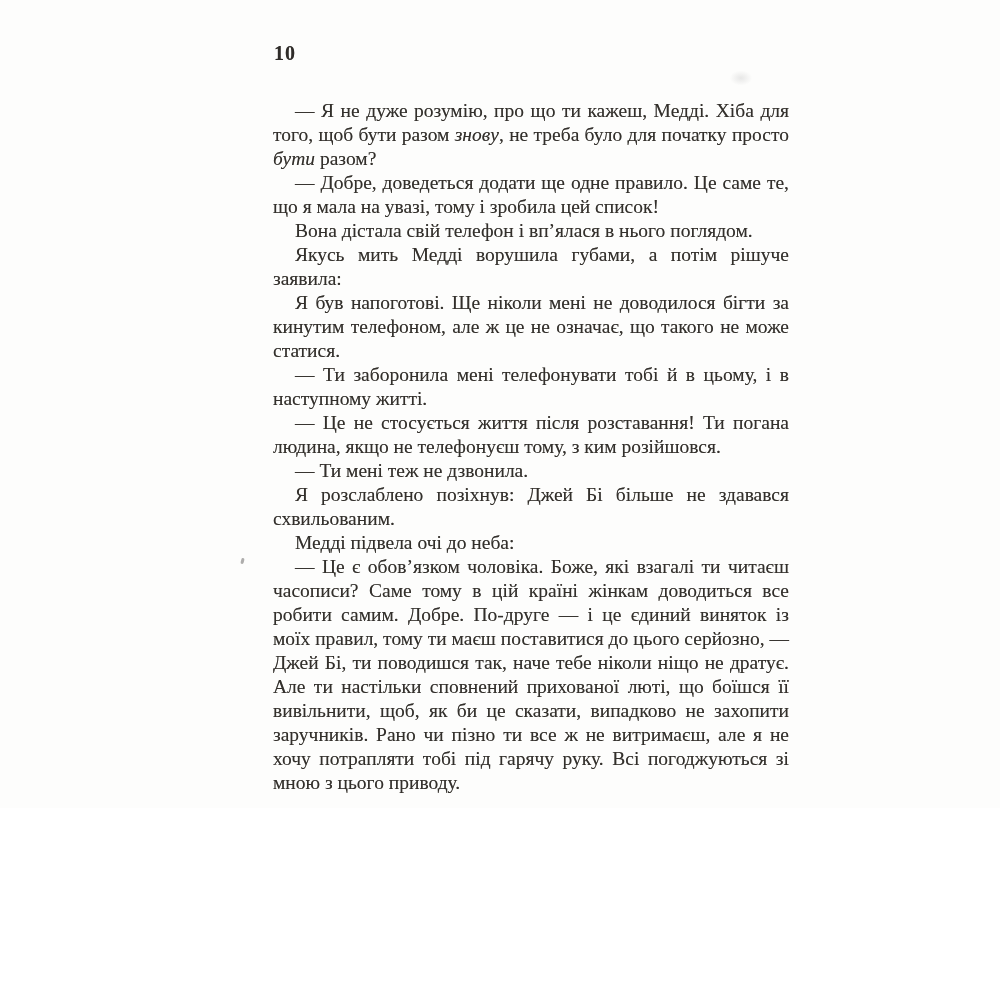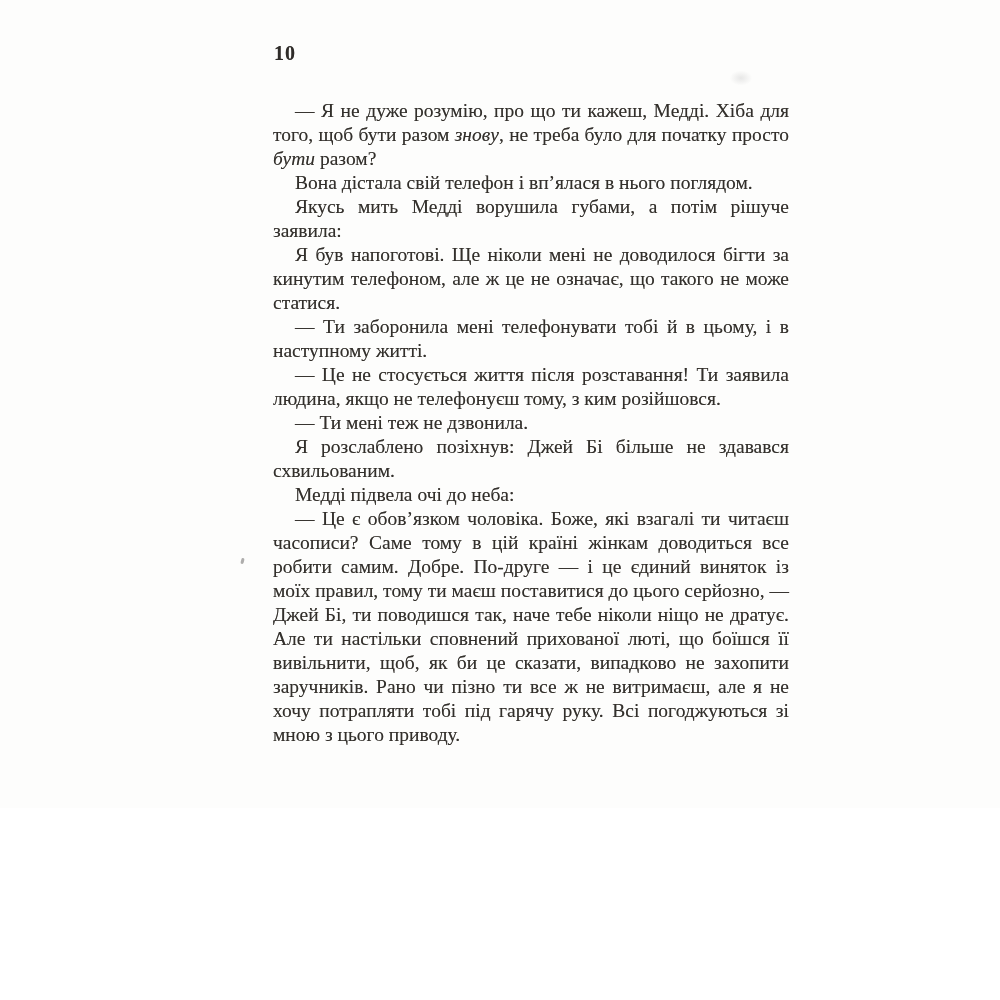--- a/index.html
+++ b/index.html
@@ -74,25 +74,26 @@
   }
 </style>
 </head>
 <body>
 
 <div class="book-page">
   <div class="page-number">10</div>
 
   <div class="text-block">
       <p><span>— Я не дуже розумію, про що ти кажеш, Медді. Хіба для того, щоб бути разом </span><em>знову</em><span>, не треба було для початку просто </span><em>бути</em><span> разом?</span></p>
+      <p><span>— Добре, доведеться додати ще одне правило. Це саме те, що я мала на увазі, тому і зробила цей список!</span></p>
       <p><span>Вона дістала свій телефон і вп’ялася в нього поглядом.</span></p>
       <p><span>Якусь мить Медді ворушила губами, а потім рішуче заявила:</span></p>
       <p><span>Я був напоготові. Ще ніколи мені не доводилося бігти за кинутим телефоном, але ж це не означає, що такого не може статися.</span></p>
       <p><span>— Ти заборонила мені телефонувати тобі й в цьому, і в наступному житті.</span></p>
-      <p><span>— Це не стосується життя після розставання! Ти заявила людина, якщо не телефонуєш тому, з ким розійшовся.</span></p>
+      <p><span>— Це не стосується життя після розставання! Ти погана людина, якщо не телефонуєш тому, з ким розійшовся.</span></p>
       <p><span>— Ти мені теж не дзвонила.</span></p>
       <p><span>Я розслаблено позіхнув: Джей Бі більше не здавався схвильованим.</span></p>
       <p><span>Медді підвела очі до неба:</span></p>
       <p><span>— Це є обов’язком чоловіка. Боже, які взагалі ти читаєш часописи? Саме тому в цій країні жінкам доводиться все робити самим. Добре. По-друге — і це єдиний виняток із моїх правил, тому ти маєш поставитися до цього серйозно, — Джей Бі, ти поводишся так, наче тебе ніколи ніщо не дратує. Але ти настільки сповнений прихованої люті, що боїшся її вивільнити, щоб, як би це сказати, випадково не захопити заручників. Рано чи пізно ти все ж не витримаєш, але я не хочу потрапляти тобі під гарячу руку. Всі погоджуються зі мною з цього приводу.</span></p>
     </div>
 
   <div class="scan-smudge"></div>
   <div class="scan-speck-left"></div>
   <div class="scan-speck-bottom"></div>
 </div>

